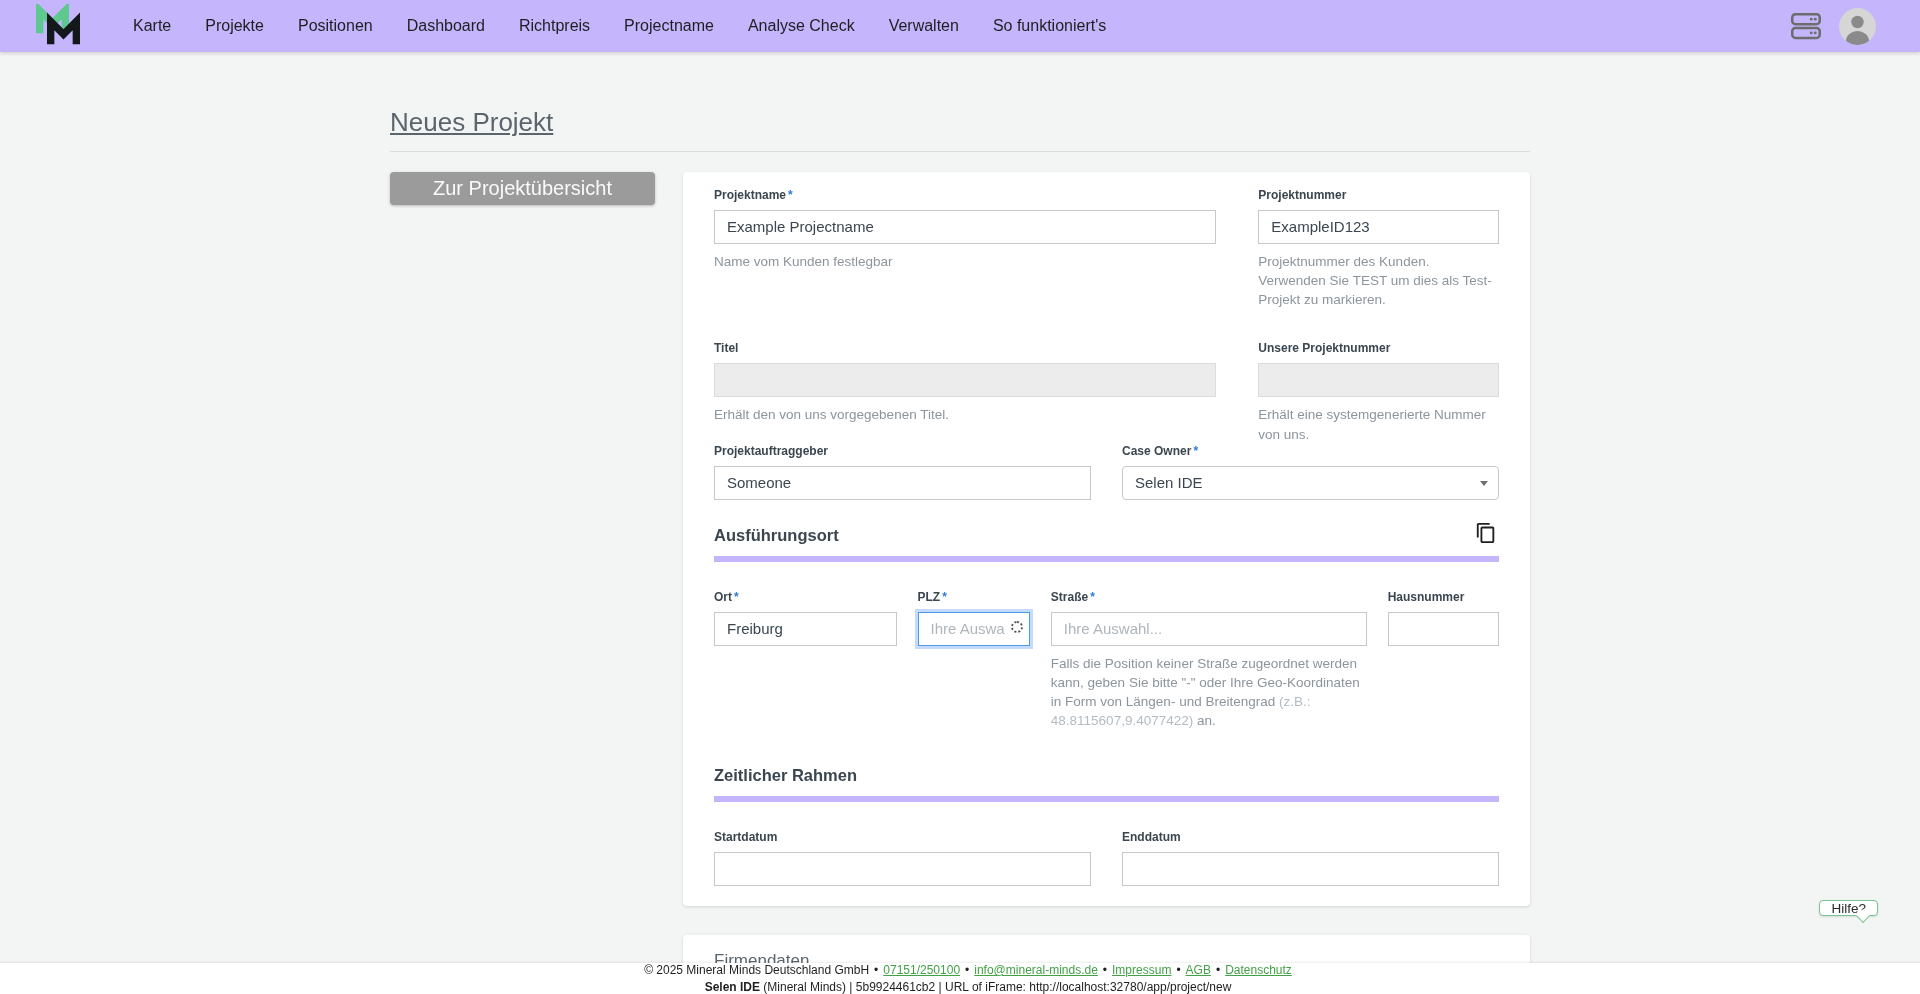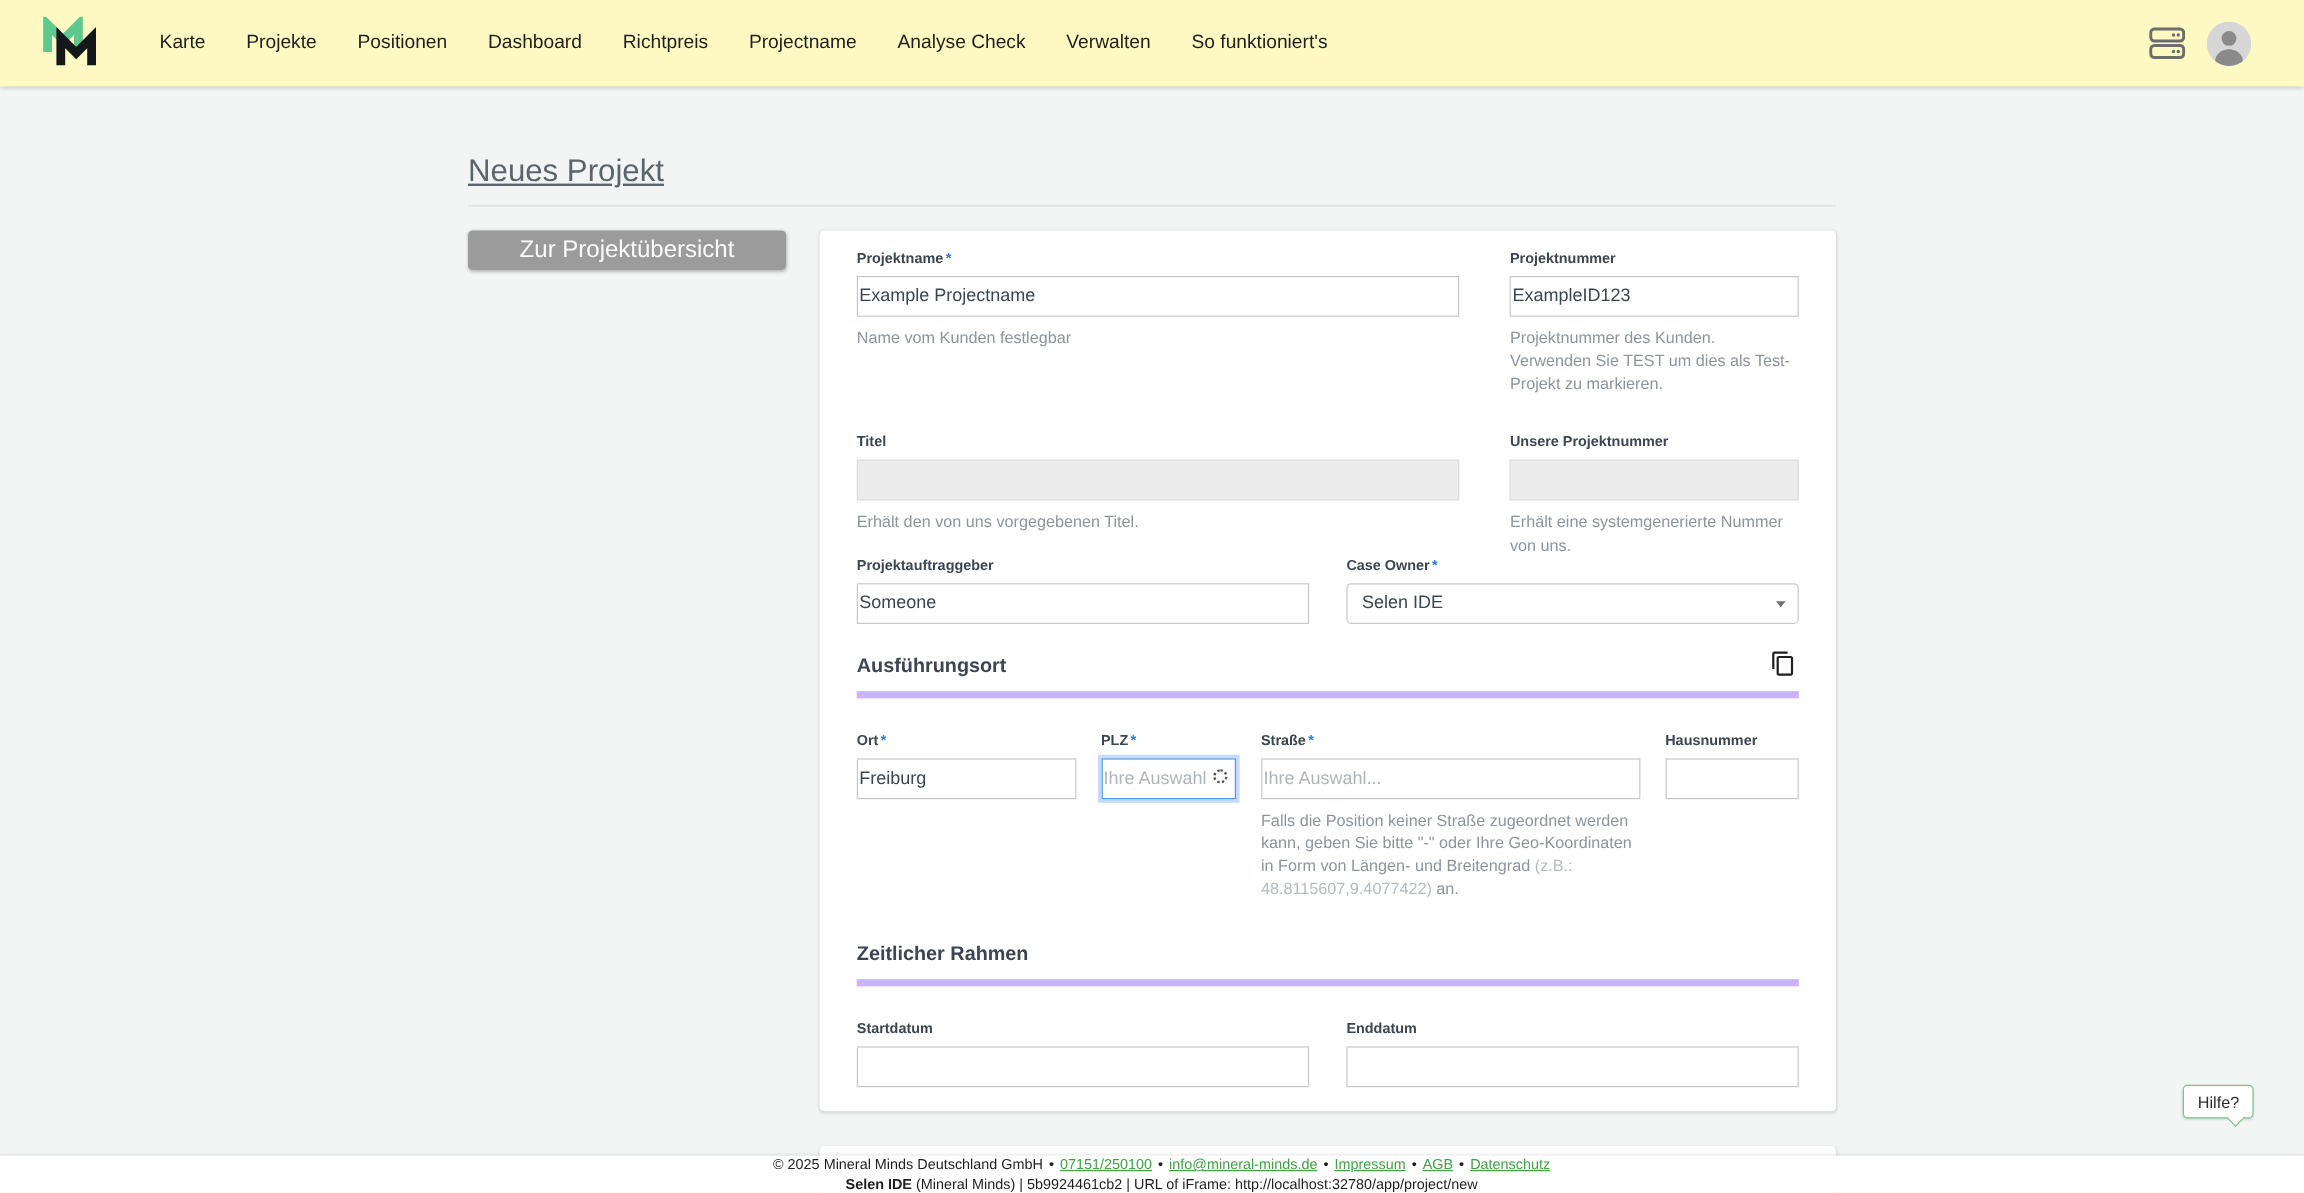--- a/index.html
+++ b/index.html
@@ -3,21 +3,21 @@
 <meta charset="utf-8">
 <style>
   * { box-sizing: border-box; }
   html,body { margin:0; padding:0; }
   body {
     width:1920px; height:994px; overflow:hidden; position:relative;
     background:#f3f4f4; font-family:"Liberation Sans", sans-serif; color:#3b4650;
   }
   
   .nav {
-    position:relative; z-index:5; height:72px; background:#fef9c3;
+    position:relative; z-index:5; height:52px; background:#c4b5fd;
     box-shadow:0 1px 4px rgba(0,0,0,.18);
     display:flex; align-items:center; padding:0 44px 0 34px;
   }
   .logo { display:flex; align-items:center; margin-right:34px; cursor:pointer; }
   .menu { display:flex; flex:1; }
   .menu a {
     padding:0 17px; font-size:16px; font-weight:500; color:#1f1f1f;
     text-decoration:none; line-height:60px; white-space:nowrap; cursor:pointer;
   }
   .nav-icons { display:flex; align-items:center; gap:18px; }
@@ -42,21 +42,21 @@
   
   .row-2col { display:grid; grid-template-columns:503fr 241fr; column-gap:42px; }
   .row-even { display:grid; grid-template-columns:1fr 1fr; column-gap:31px; }
   .row-addr { display:grid; grid-template-columns:182fr 112fr 315fr 111fr; column-gap:21px; }
   .mt24 { margin-top:32px; } .mt20 { }
   .mt26 { margin-top:26px; } .mt28 { margin-top:28px; } .mt36 { margin-top:36px; }
   .label { font-size:12px; font-weight:700; color:#3b4650; margin-bottom:8px; display:block; white-space:nowrap; }
   .req { color:#2e7cd6; font-weight:700; margin-left:2px; }
   .inp {
     width:100%; height:34px; border:1px solid #c6c9cb; border-radius:0;
-    padding:0 1px; font-size:15px; color:#3b4650; background:#fff; font-family:inherit;
+    padding:0 12px; font-size:15px; color:#3b4650; background:#fff; font-family:inherit;
   }
   .inp::placeholder { color:#aeb6bc; opacity:1; }
   .inp:disabled { background:#ececec; border-color:#dcdcdc; }
   .inp.focused { border-color:#4a9ce8; box-shadow:0 0 0 3px rgba(77,144,254,.33); outline:none; padding-right:24px; }
   .helper { font-size:13.5px; color:#8d959c; margin:8px 0 0; line-height:1.42; }
   .helper .muted { color:#b4bcc2; }
   .section-head { position:relative; border-bottom:6px solid #c4b5fd; padding-bottom:11px; }
   .section-head h2 { margin:0; font-size:16.5px; font-weight:700; color:#3b4650; }
   .copy-btn { position:absolute; right:0; top:-6px; background:none; border:none; padding:2px; cursor:pointer; }
   .select-box {
@@ -70,21 +70,21 @@
     border-top:5.5px solid #707070;
   }
   .plz-wrap { position:relative; }
   .spinner {
     position:absolute; right:7px; top:50%; margin-top:-8px; width:12px; height:12px;
     border:2px dotted #555; border-radius:50%;
   }
   .card2 h2 { margin:0 0 12px; font-size:17px; font-weight:400; color:#5b656d; }
   
   .hilfe {
-    position:absolute; right:42px; bottom:62px; height:28px; padding:0 11px;
+    position:absolute; right:42px; bottom:78px; height:16px; padding:0 11px;
     background:#fff; border:1px solid #7bc493; border-radius:4px; color:#2b2b2b;
     font-size:13.5px; font-family:inherit; cursor:pointer; box-shadow:0 1px 2px rgba(0,0,0,.12);
   }
   .hilfe::after {
     content:""; position:absolute; width:9px; height:9px; background:#fff;
     border-right:1px solid #7bc493; border-bottom:1px solid #7bc493;
     right:9px; bottom:-5.5px; transform:rotate(45deg);
   }
   
   .footer {

